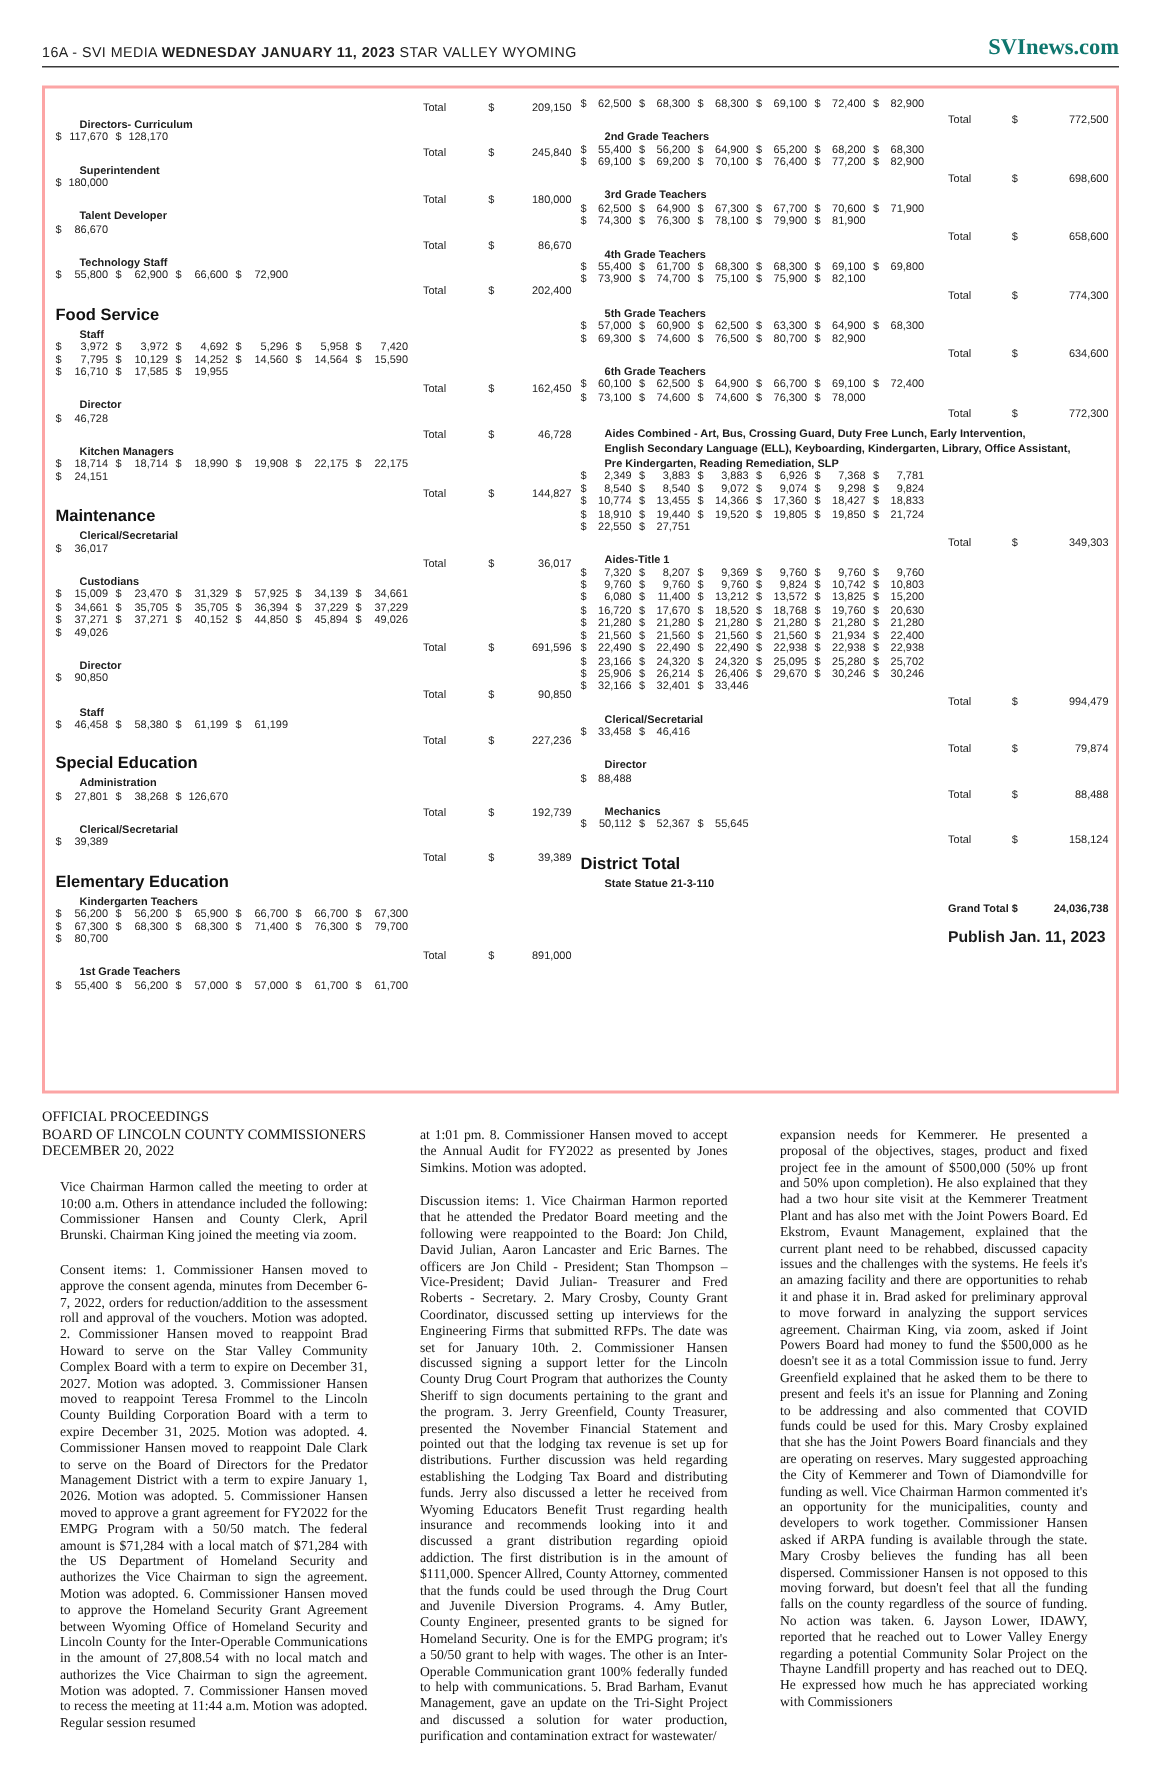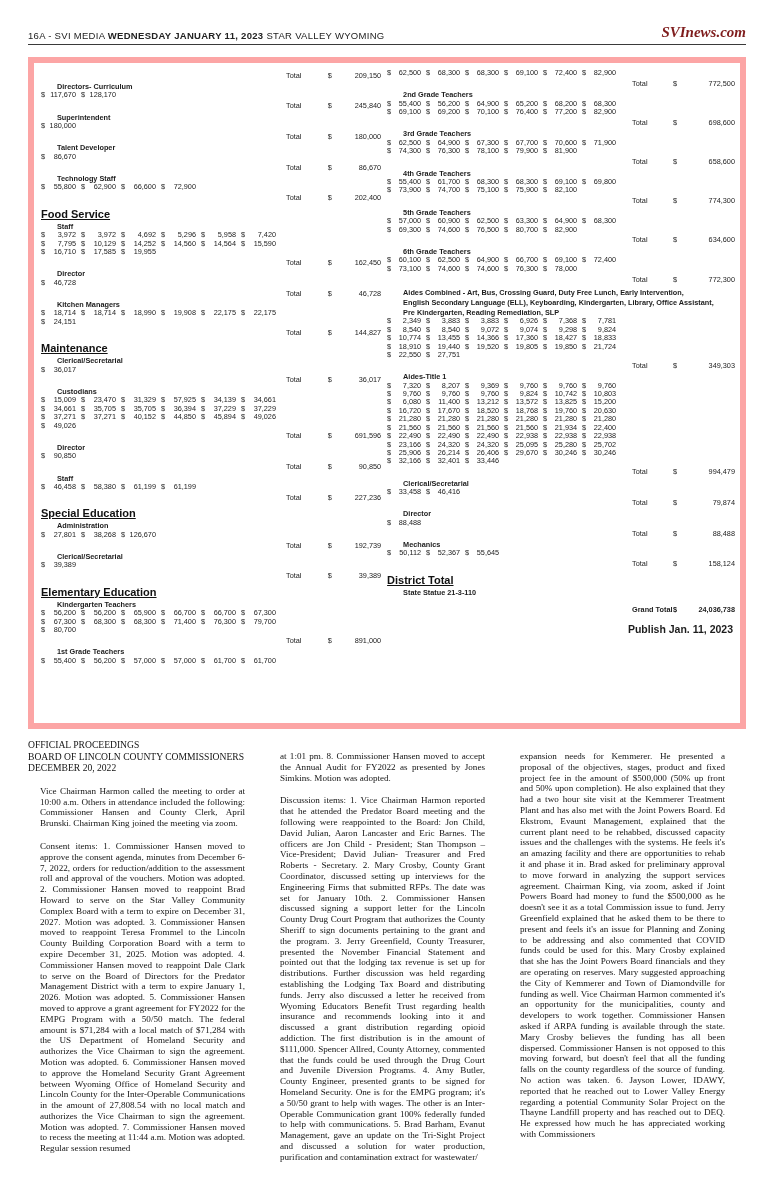--- a/index.html
+++ b/index.html
@@ -8,33 +8,33 @@
     width:768px; height:1187px; overflow:hidden;
     font-family:"Liberation Sans", sans-serif;
     color:#1c1c1c;
   }
   .page { padding:24px 22px 0 28px; }
 
   
   .masthead { display:flex; justify-content:space-between; align-items:flex-end; }
   .mh-left { font-size:9.5px; letter-spacing:.3px; color:#222; }
   .mh-left .bold { font-weight:bold; }
-  .mh-right { font-family:"Liberation Serif", serif; font-weight:bold; font-style:italic; font-size:15px; color:#7f1d1d; }
+  .mh-right { font-family:"Liberation Serif", serif; font-weight:bold; font-size:15px; color:#0f766e; }
   .rule { border-top:1.4px solid #3a3a3a; margin-top:3px; }
 
   
   .report-box {
-    border:6px solid #fca5a5; margin-top:12px; height:672px;
+    border:2px solid #fca5a5; margin-top:12px; height:672px;
     display:flex; padding:6px 5px 6px 7px; overflow:hidden;
   }
   .rcol { overflow:hidden; }
   .rcol-left  { width:348px; }
   .rcol-right { width:356px; margin-left:6px; }
 
-  .section-header { font-weight:bold; font-size:11px; line-height:12px; margin:5px 0 1px; color:#111;text-decoration:underline; }
+  .section-header { font-weight:bold; font-size:11px; line-height:12px; margin:5px 0 1px; color:#111; }
   .group-label { font-weight:bold; font-size:7.3px; line-height:8.4px; margin-top:3px;padding-left:16px; }
   .gl-line { margin-top:0; line-height:9.8px; }
   .gl-first { margin-top:4px; }
 
   .amount-row { display:flex; font-size:7.3px; line-height:8.4px; white-space:nowrap; }
   .cell { display:inline-flex; width:40px; }
   .rcol-right .cell { width:39px; }
   .cell .cur { width:8px; }
   .cell .val { flex:1; text-align:right; padding-right:5px; }
 

